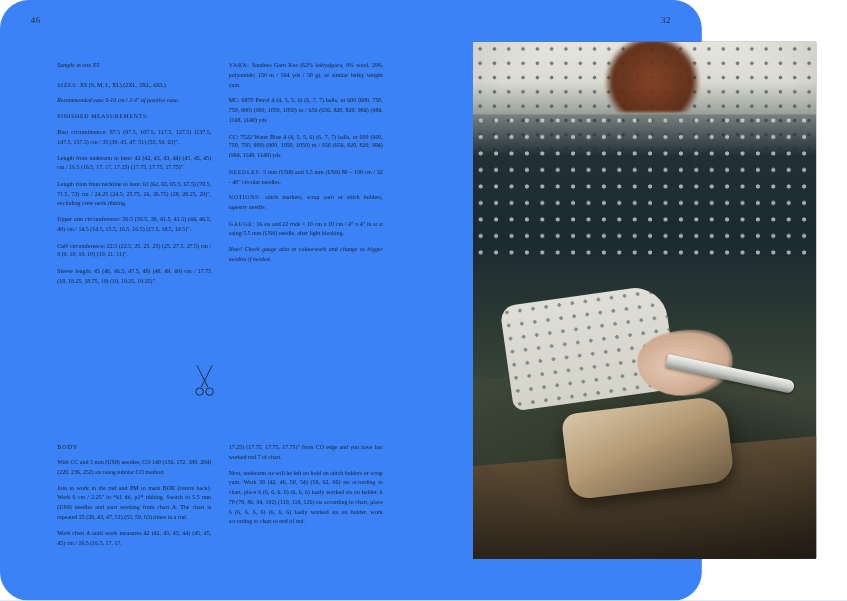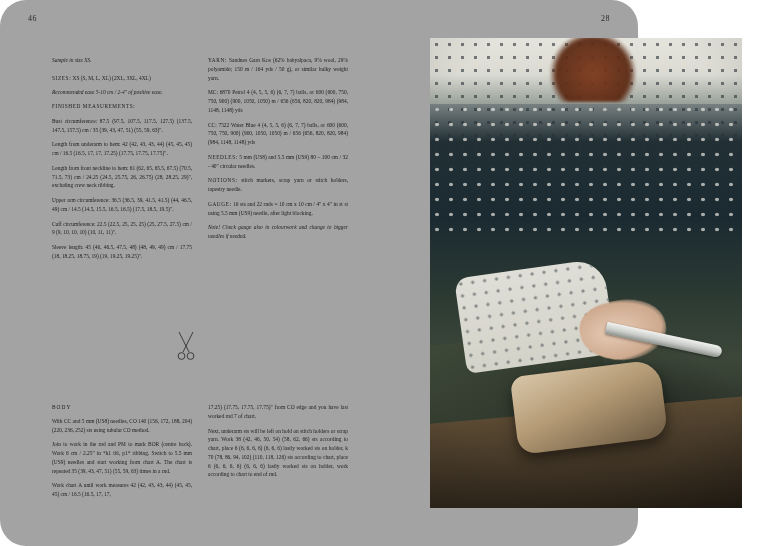--- a/index.html
+++ b/index.html
@@ -11,21 +11,21 @@
     width: 770px;
     height: 546px;
     overflow: hidden;
     font-family: "Liberation Serif", serif;
     color: #1b1b1b;
   }
   .page {
     position: relative;
     width: 638px;
     height: 546px;
-    background: #a3a3a3;
+    background: #3b82f6;
     border-radius: 26px;
   }
   .folio {
     position: absolute;
     font-family: "Liberation Serif", serif;
     font-size: 8px;
     letter-spacing: 0.5px;
     color: #2a2a2a;
   }
   .folio-left { left: 28px; top: 14px; }
@@ -200,21 +200,21 @@
     inset: 0;
     background: radial-gradient(120% 100% at 50% 45%, rgba(0,0,0,0) 50%, rgba(0,0,0,0.35) 100%);
   }
 </style>
 </head>
 <body>
 
 <div class="page">
 
   <div class="folio folio-left">46</div>
-  <div class="folio folio-right">28</div>
+  <div class="folio folio-right">32</div>
 
   <div class="left-page">
 
     <div class="col col-a">
       <p class="sample-line">Sample in size XS.</p>
 
       <p class="p tight">
         <span class="smallcaps">SIZES:</span><span> XS (S, M, L, XL) (2XL, 3XL, 4XL)</span>
       </p>
       <p class="p italic">Recommended ease 5-10 cm / 2-4" of positive ease.</p>

